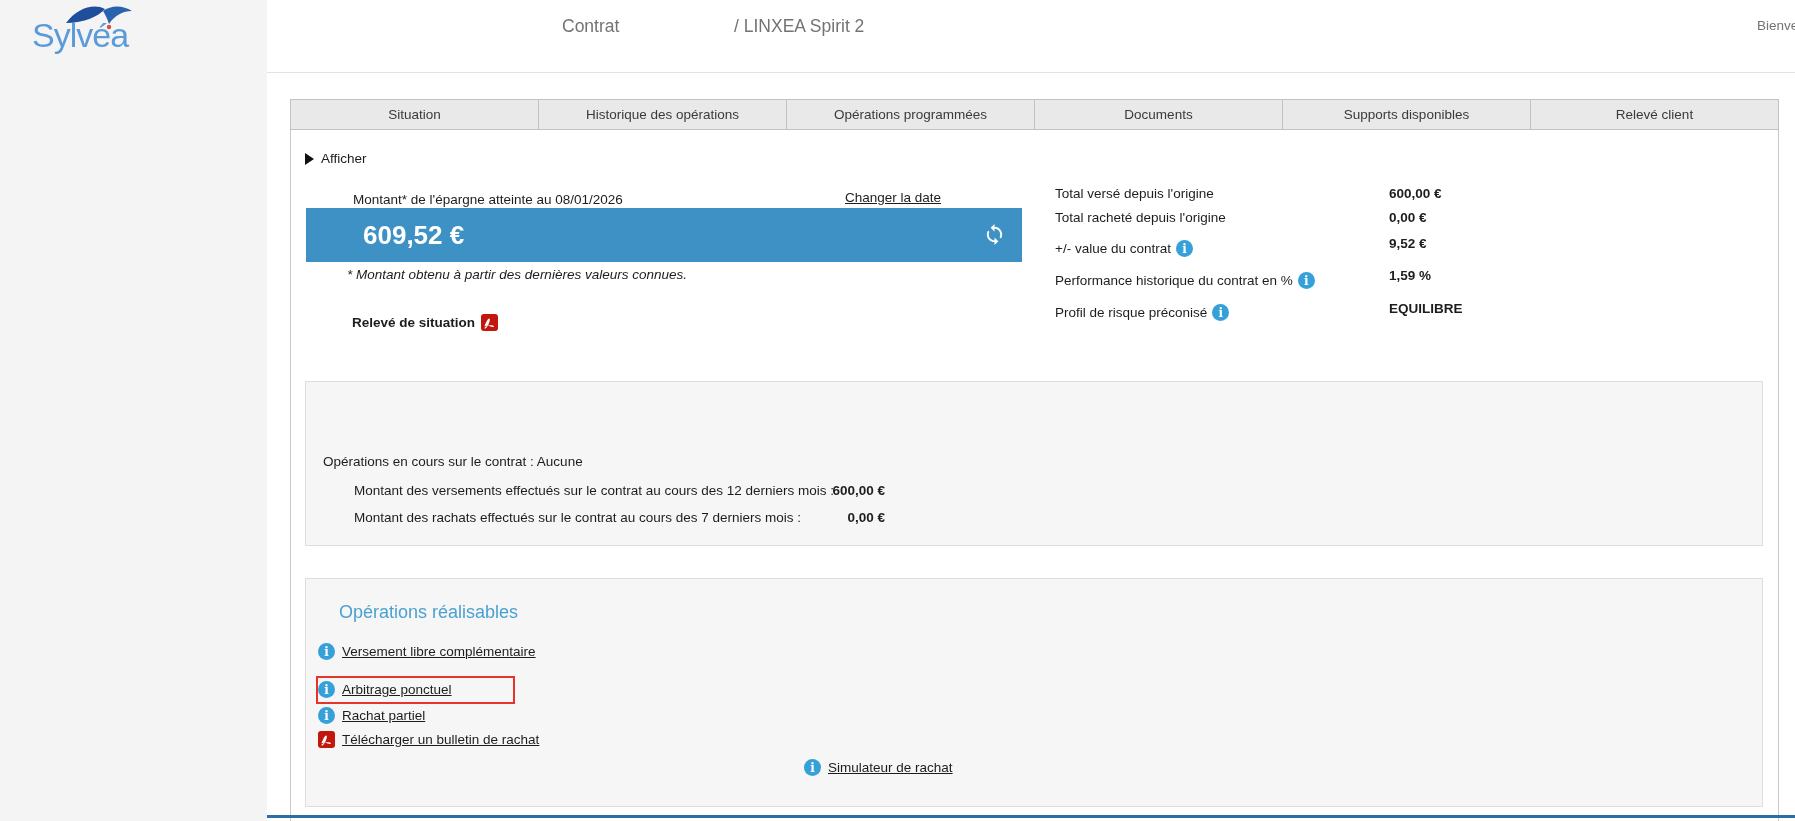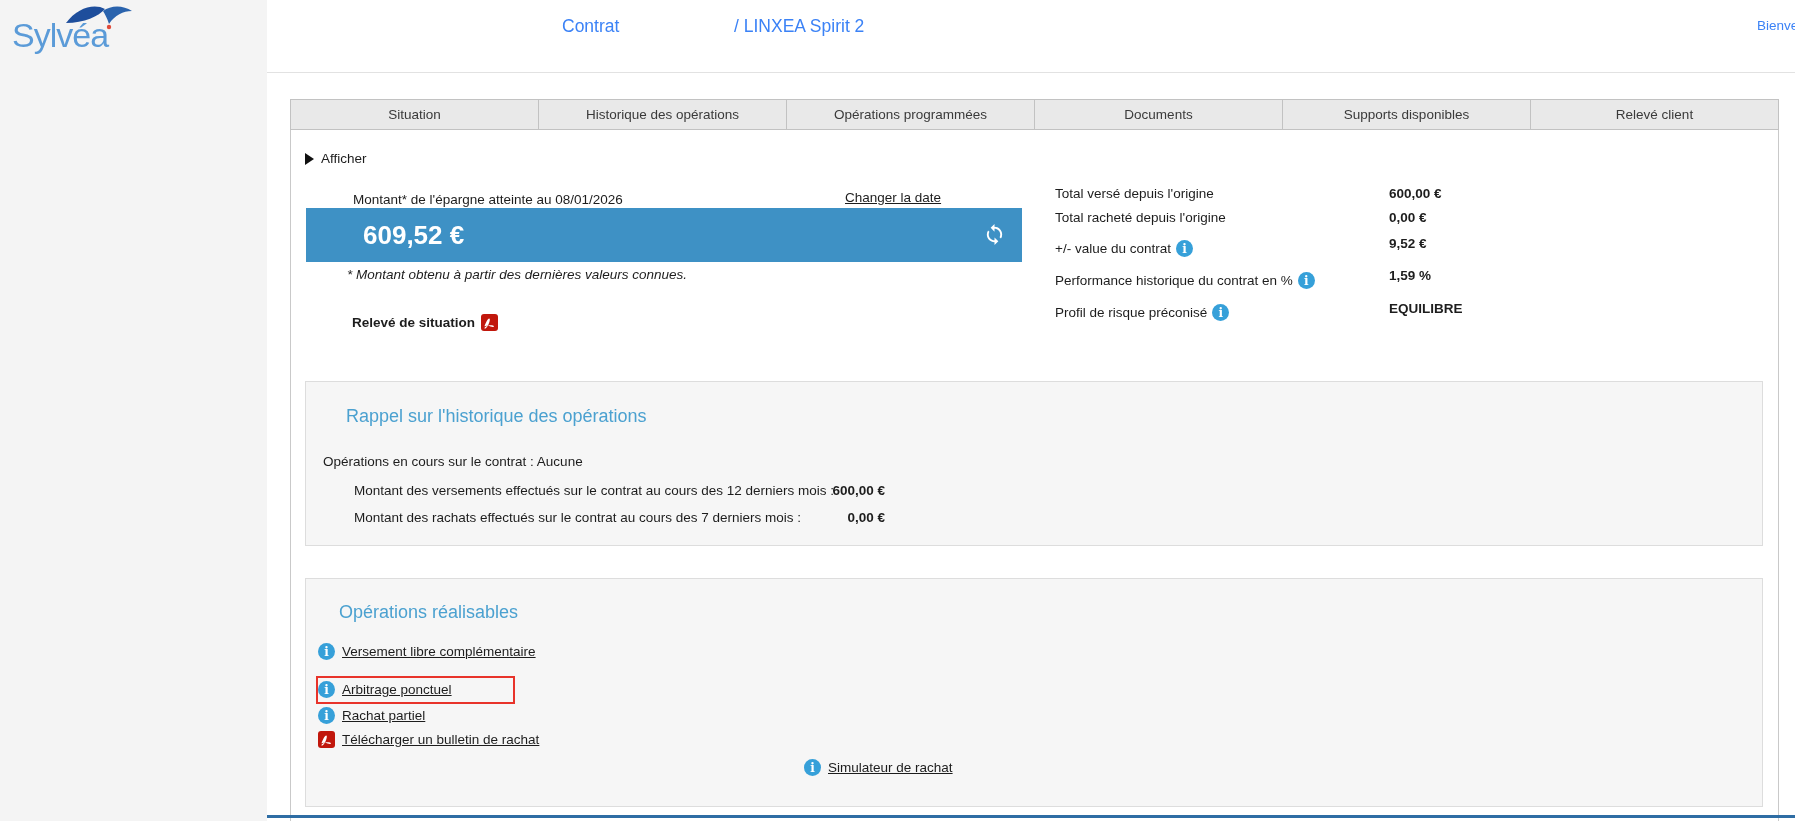--- a/index.html
+++ b/index.html
@@ -3,22 +3,22 @@
 <meta charset="utf-8">
 <style>
   html,body{margin:0;padding:0;background:#fff;}
   #app{position:relative;width:1795px;height:821px;overflow:hidden;
        font-family:"Liberation Sans",sans-serif;color:#1d1d1d;background:#fff;}
   .abs{position:absolute;}
 
   
   #sidebar{left:0;top:0;width:267px;height:821px;background:#f4f4f4;}
   #header{left:267px;top:0;width:1528px;height:73px;background:#fff;border-bottom:1px solid #e2e2e2;box-sizing:border-box;}
-  .navy{color:#3b82f6;}
-  #logo-text{left:12px;top:16px;font-size:34px;color:#5b9bd8;letter-spacing:-1px;}
+  .navy{color:#737373;}
+  #logo-text{left:32px;top:16px;font-size:34px;color:#5b9bd8;letter-spacing:-1px;}
   #logo-bird{left:64px;top:2px;}
   #crumb-main{left:295px;top:16px;font-size:17.5px;}
   #crumb-contract{left:467px;top:16px;font-size:17.5px;}
   #welcome{left:1490px;top:18px;font-size:13.5px;}
 
   
   #tabs{left:290px;top:96px;width:1489px;height:34px;display:flex;justify-content:flex-end;}
   .tab{flex:1 1 0;margin-top:3px;background:#e9e9e9;border:1px solid #c2c2c2;margin-left:-1px;
        font-size:13.5px;color:#3a3a3a;display:flex;align-items:center;justify-content:center;
        box-sizing:border-box;cursor:pointer;white-space:nowrap;}
@@ -151,21 +151,20 @@
   </div>
   <div class="abs stat-value" style="left:1389px;top:268px;">1,59 %</div>
 
   <div class="abs stat-label" style="left:1055px;top:304px;">
     <span>Profil de risque préconisé</span>
     <span class="info-icon">i</span>
   </div>
   <div class="abs stat-value" style="left:1389px;top:301px;">EQUILIBRE</div>
 
   <div id="history-box" class="abs box">
-    <div id="history-title" class="abs box-title">Rappel sur l'historique des opérations</div>
     <div id="history-current" class="abs">Opérations en cours sur le contrat : Aucune</div>
     <div class="abs hist-row" style="left:48px;top:101px;">
       <span>Montant des versements effectués sur le contrat au cours des 12 derniers mois :</span>
       <span class="hist-val">600,00 €</span>
     </div>
     <div class="abs hist-row" style="left:48px;top:128px;">
       <span>Montant des rachats effectués sur le contrat au cours des 7 derniers mois :</span>
       <span class="hist-val">0,00 €</span>
     </div>
   </div>

